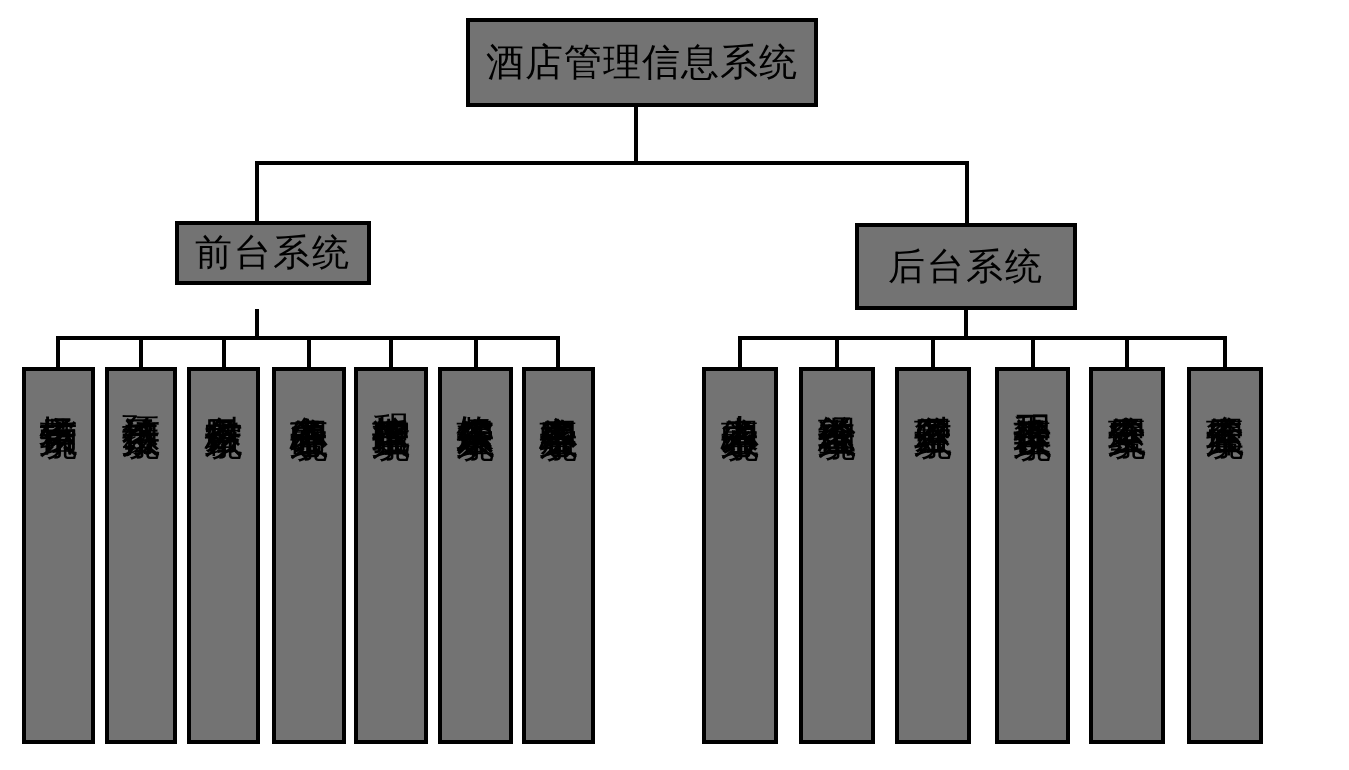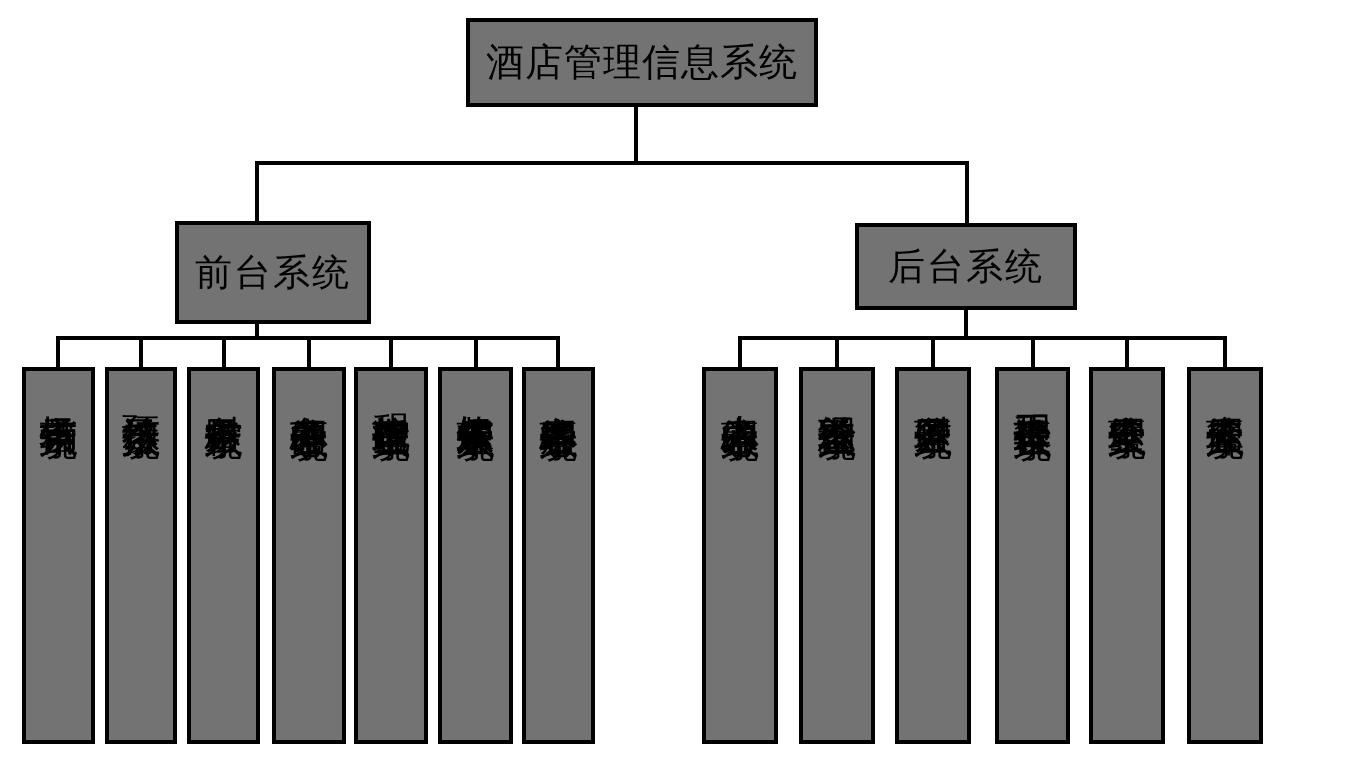--- a/index.html
+++ b/index.html
@@ -10,21 +10,21 @@
   }
   .wires{position:absolute;left:0;top:0;width:1349px;height:770px;}
   .wires line{stroke:#000;stroke-width:4;}
   .box{
     position:absolute;box-sizing:border-box;border:4px solid #000;
     background:#737373;display:flex;align-items:center;justify-content:center;
   }
   .hbox span{font-size:37px;letter-spacing:2px;white-space:nowrap;}
   .root{left:466px;top:18px;width:352px;height:89px;}
   .root span{font-size:38px;letter-spacing:1px;}
-  .front{left:175px;top:221px;width:196px;height:103px;align-items:center;}
+  .front{left:175px;top:221px;width:196px;height:64px;align-items:center;}
   .back{left:855px;top:223px;width:222px;height:87px;}
   .vbox{top:367px;height:377px;align-items:flex-start;}
   .vt{
     writing-mode:vertical-rl;text-orientation:upright;
     font-size:38px;line-height:1;letter-spacing:1px;padding-top:14px;
     white-space:nowrap;
   }
 </style>
 </head>
 <body>

